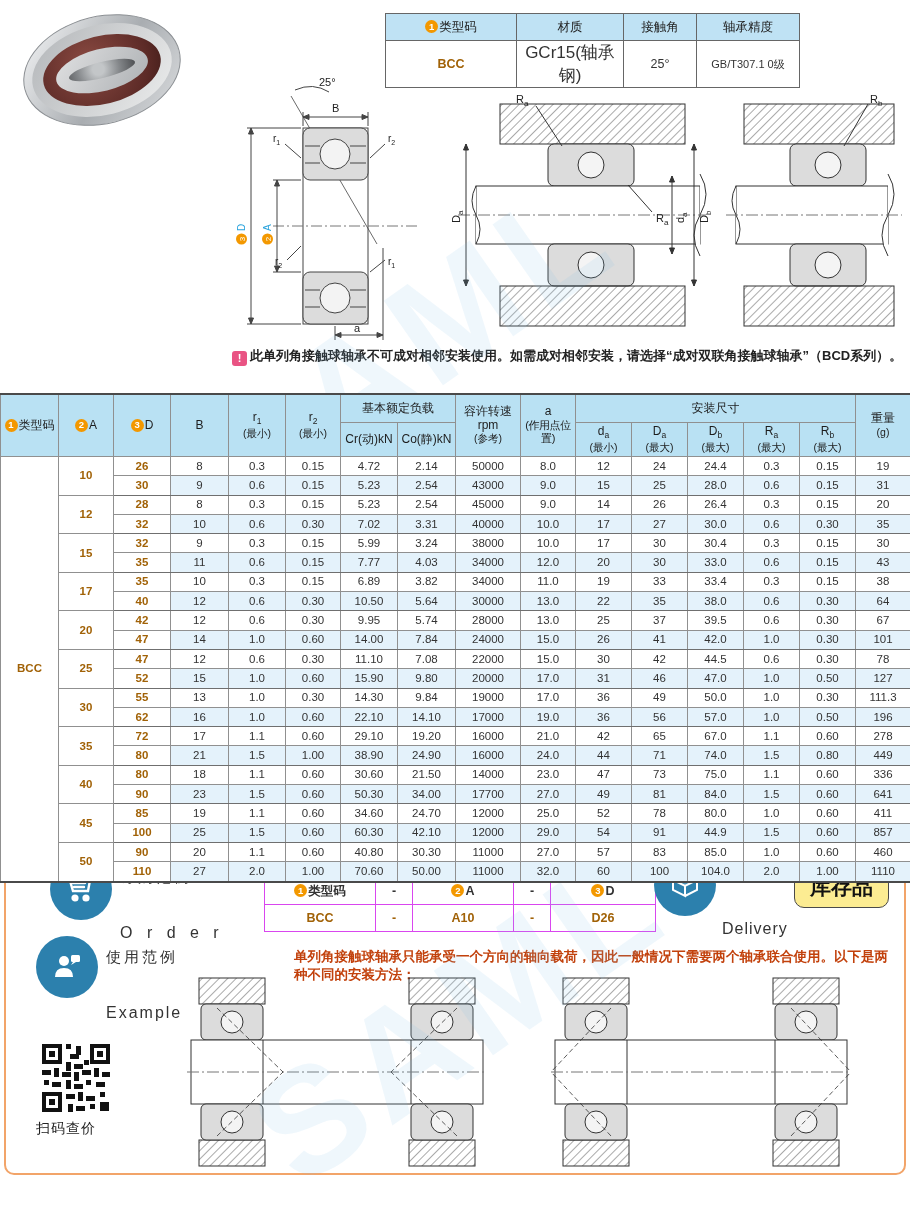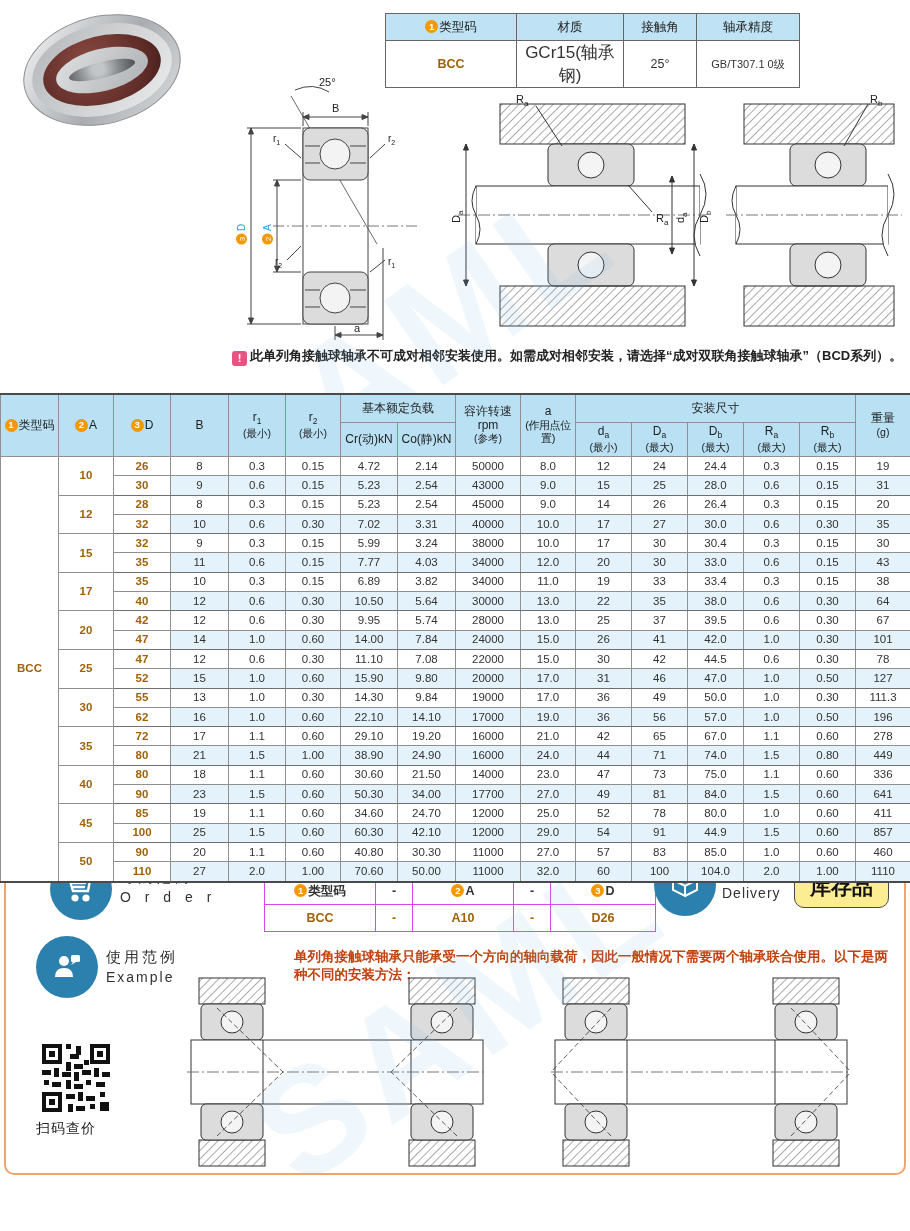--- a/index.html
+++ b/index.html
@@ -43,21 +43,21 @@
   .main tbody tr.alt td{border-bottom-color:#6f6f6f;}
   .main{border-top:2px solid #4a4a4a;border-bottom:2px solid #4a4a4a;}
   .main sub{font-size:8.5px;}
   .small2{font-size:10.5px;}
   .tiny{font-size:11px;letter-spacing:-0.4px;}
   
   .panel{position:absolute;left:4px;top:826px;width:898px;height:345px;border:2px solid #f2a469;border-radius:10px;background:#fff;}
   .circ{position:absolute;width:62px;height:62px;border-radius:50%;background:#2c80ad;display:flex;align-items:center;justify-content:center;}
   .sect-title{position:absolute;color:#333;}
   .sect-title .cnl{font-size:15px;letter-spacing:3px;line-height:1.5;}
-  .sect-title .enl{font-size:14px;letter-spacing:5px;}
+  .sect-title .enl{font-size:16px;letter-spacing:5px;margin-top:35px;}
   .ordtab{position:absolute;left:258px;top:22px;border-collapse:collapse;font-size:12.5px;}
   .ordtab th,.ordtab td{border:1px solid #d946ef;text-align:center;height:26px;padding:0 2px;}
   .ordtab .ttl{font-weight:bold;font-size:13px;}
   .badge{position:absolute;left:788px;top:38px;background:#fcec92;border:1.5px solid #4a4a4a;border-radius:10px;
          font-size:21px;font-weight:bold;color:#111;padding:6px 15px;}
   .extext{position:absolute;left:288px;top:120px;width:600px;font-size:13.5px;font-weight:600;color:#c2410c;line-height:1.35;}
   .qrcap{position:absolute;left:30px;top:292px;font-size:14px;color:#222;letter-spacing:1px;}
 </style>
 </head>
 <body>

